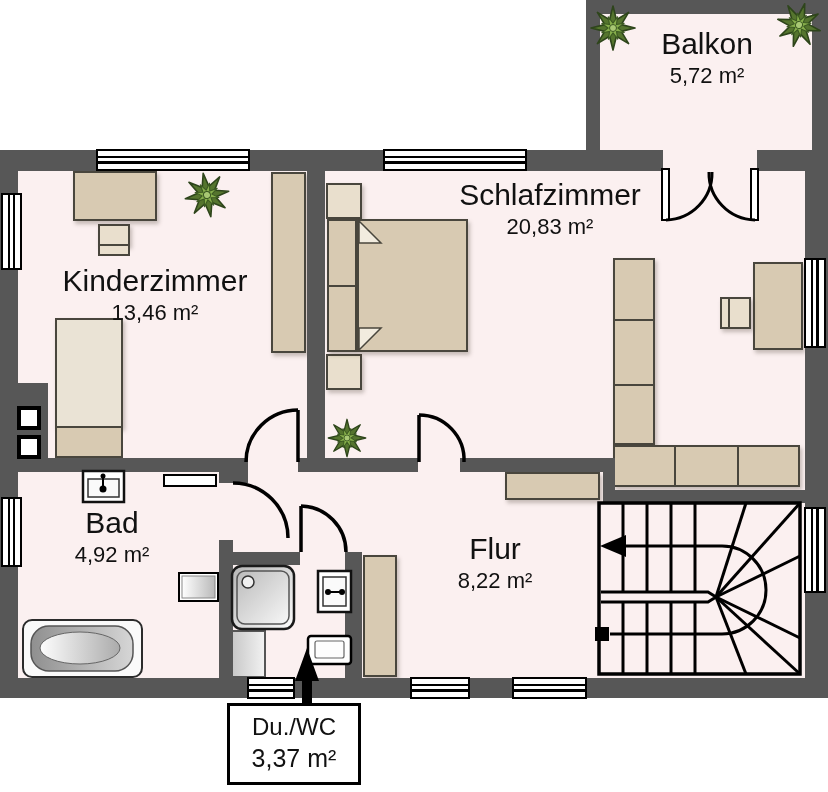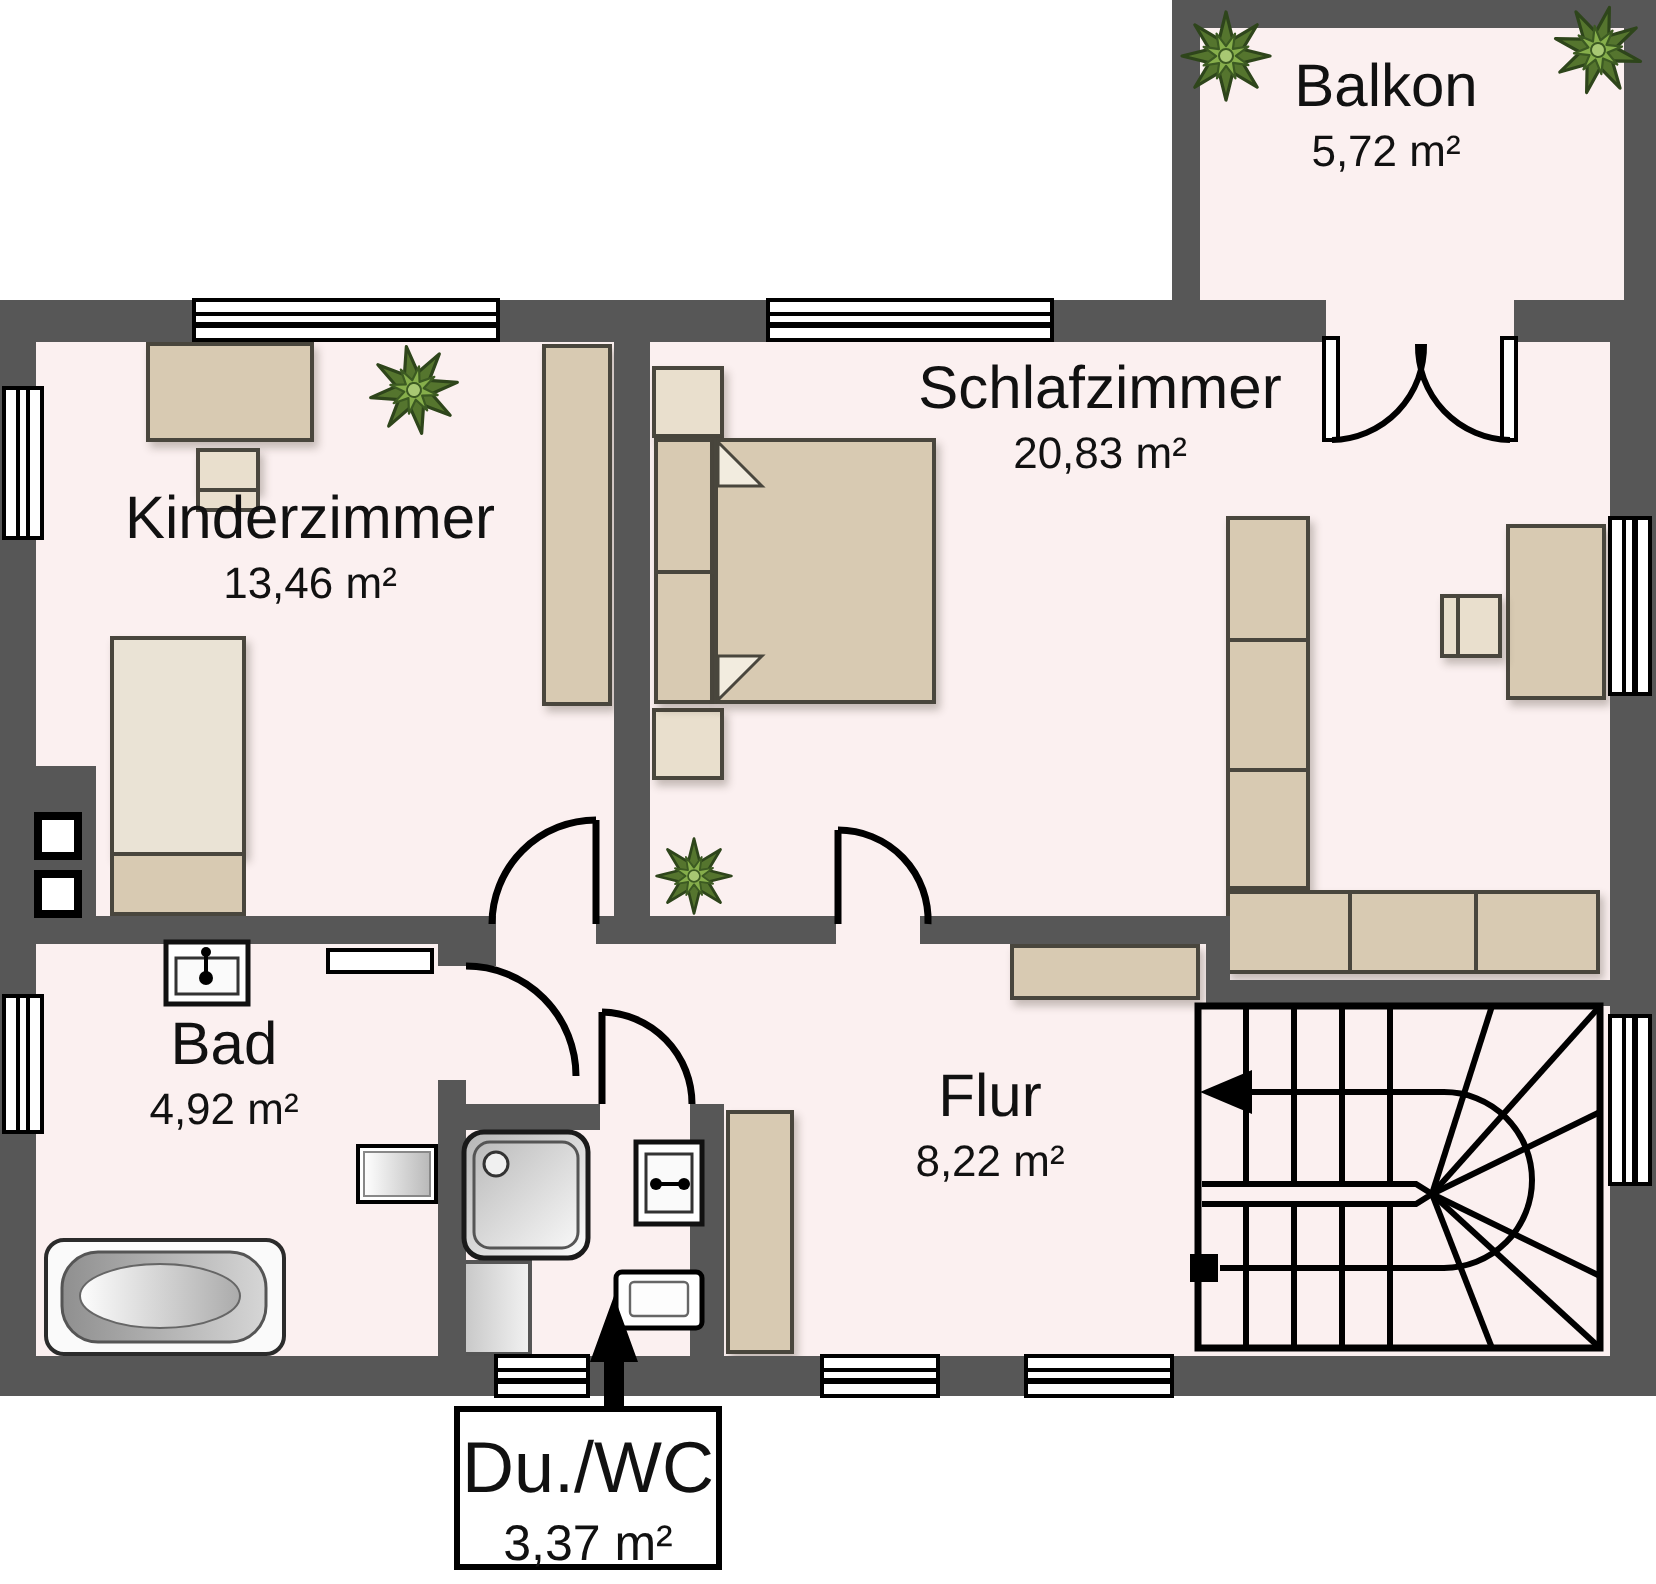--- a/index.html
+++ b/index.html
@@ -21,21 +21,21 @@
   .win.v i{top:0;bottom:0;width:2.5px;}
   .win.v i.l1{left:27%;}
   .win.v i.l2{left:57%;}
   .sq{position:absolute;background:#fff;border:4px solid #000;box-sizing:border-box;z-index:4;}
   .overlay{position:absolute;left:0;top:0;z-index:5;}
   .label{position:absolute;z-index:6;text-align:center;line-height:1.18;}
   .label .nm{display:block;font-size:30px;}
   .label .ar{display:block;font-size:22px;margin-top:2px;}
   .duwc-box{position:absolute;left:227px;top:703px;width:134px;height:82px;background:#fff;
             border:3px solid #000;box-sizing:border-box;z-index:6;text-align:center;}
-  .duwc-box .nm{display:block;font-size:36px;margin-top:7px;}
+  .duwc-box .nm{display:block;font-size:24px;margin-top:7px;}
   .duwc-box .ar{display:block;font-size:25px;margin-top:3px;}
 </style>
 </head>
 <body>
 
 <div class="plan">
 
   <div class="floor" style="left:18px;top:170px;width:787px;height:508px;"></div>
   <div class="floor" style="left:600px;top:14px;width:212px;height:138px;"></div>
   <div class="floor" style="left:663px;top:148px;width:94px;height:24px;"></div>
@@ -239,29 +239,29 @@
     <rect x="182" y="576" width="33" height="22" fill="url(#wg)" stroke="#888" stroke-width="1"></rect>
 
     <path d="M307,648 L295,681 L302,681 L302,708 L312,708 L312,681 L319,681 Z" fill="#000"></path>
 
     <use href="#plantg" transform="translate(613,28)"></use>
     <use href="#plantg" transform="translate(799,25) rotate(15)"></use>
     <use href="#plantg" transform="translate(207,195) rotate(-10)"></use>
     <use href="#plantg" transform="translate(347,438) scale(0.85)"></use>
   </svg>
 
-  <div class="label" style="left:583px;top:26px;width:220px;">
+  <div class="label" style="left:597px;top:26px;width:220px;">
     <span class="nm">Balkon</span>
     <span class="ar">5,72 m²</span>
   </div>
   <div class="label" style="left:400px;top:177px;width:300px;">
     <span class="nm">Schlafzimmer</span>
     <span class="ar">20,83 m²</span>
   </div>
-  <div class="label" style="left:35px;top:242px;width:240px;">
+  <div class="label" style="left:35px;top:263px;width:240px;">
     <span class="nm">Kinderzimmer</span>
     <span class="ar">13,46 m²</span>
   </div>
   <div class="label" style="left:32px;top:505px;width:160px;">
     <span class="nm">Bad</span>
     <span class="ar">4,92 m²</span>
   </div>
   <div class="label" style="left:415px;top:531px;width:160px;">
     <span class="nm">Flur</span>
     <span class="ar">8,22 m²</span>

